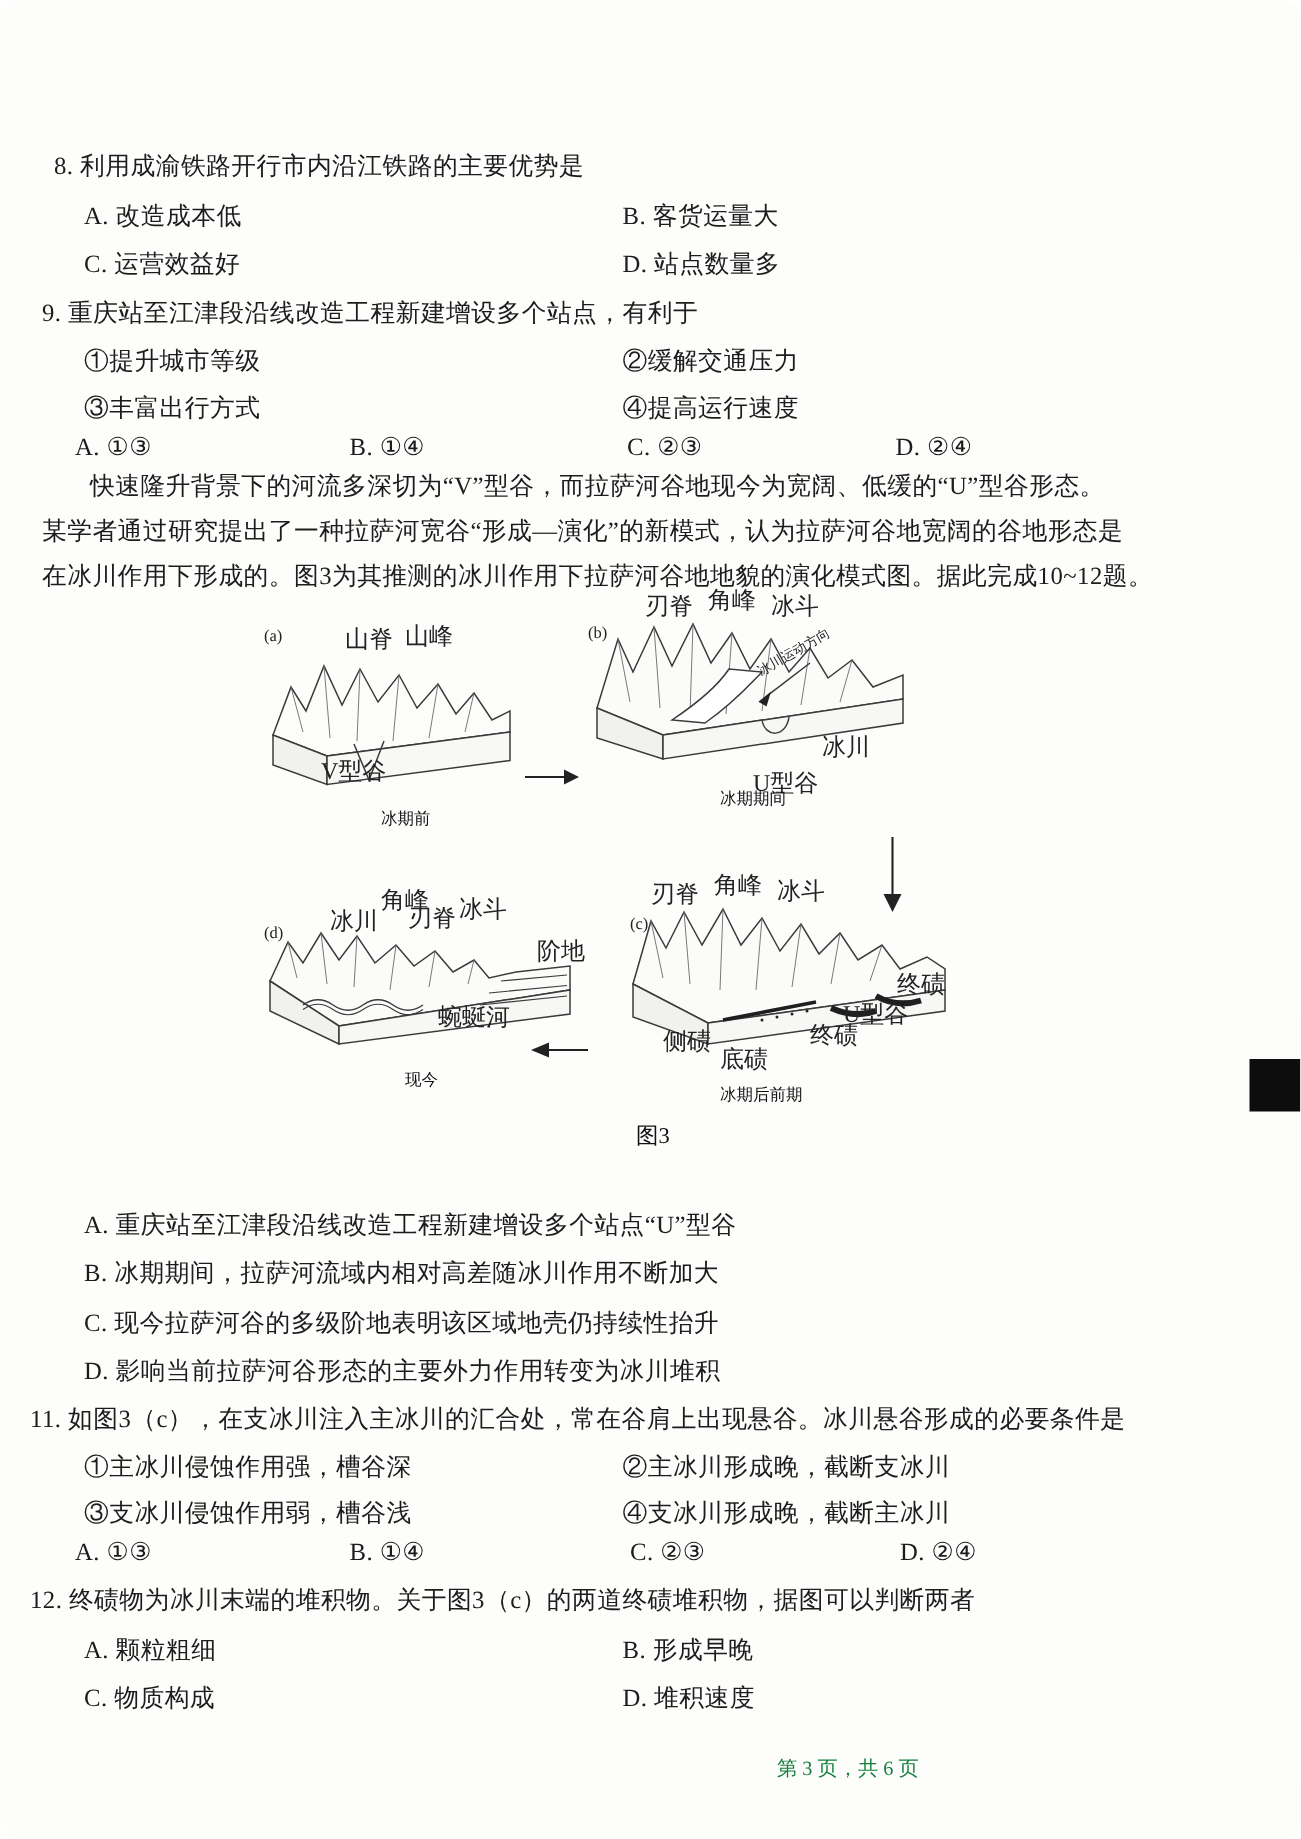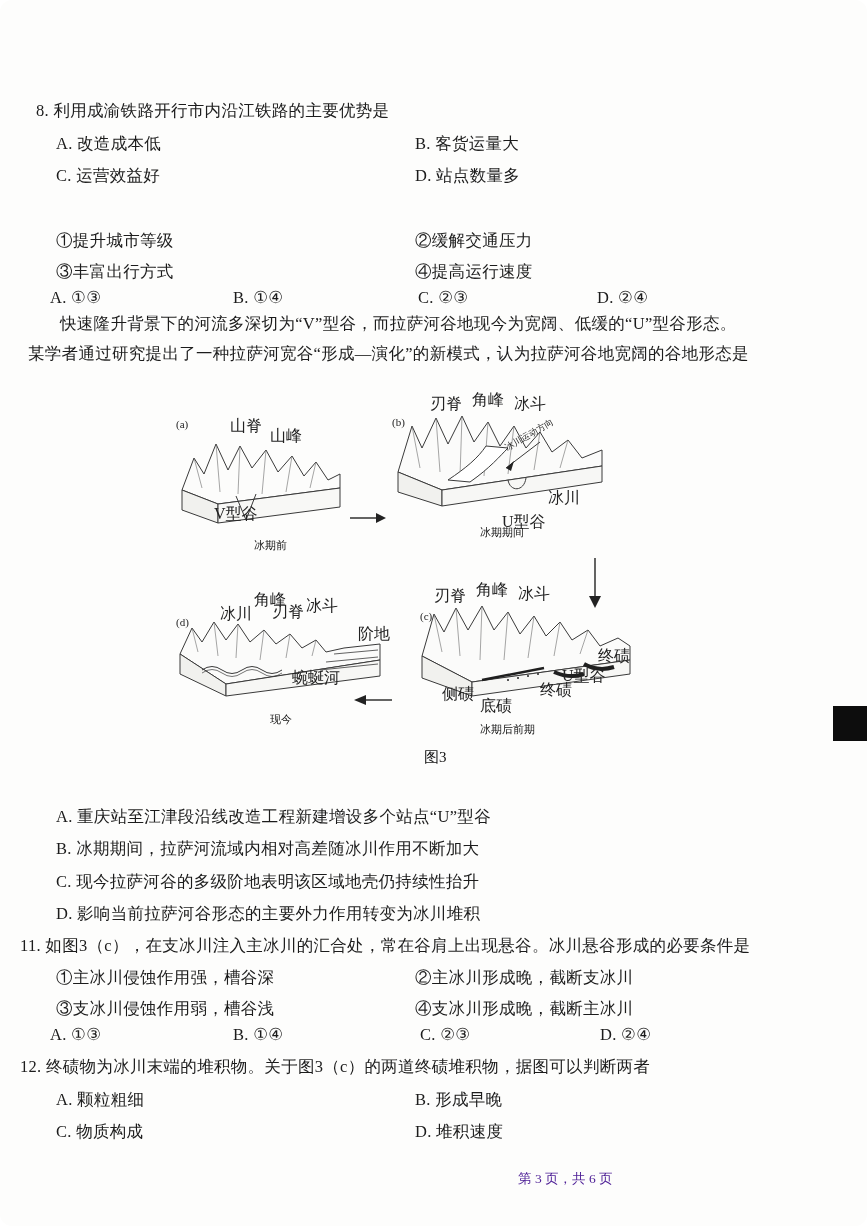--- a/index.html
+++ b/index.html
@@ -6,52 +6,54 @@
   .page{
     position:relative;width:867px;height:1226px;background:#fdfdfc;
     font-family:"Liberation Serif","DejaVu Serif",serif;color:#1c1c1c;overflow:hidden;border-radius:12px;
   }
   .t{position:absolute;font-size:16.5px;white-space:nowrap;letter-spacing:0.3px;}
   .fig-panel{position:absolute;}
   .lbl{position:absolute;font-size:16px;white-space:nowrap;color:#222;}
   .tag{position:absolute;font-size:11px;color:#222;}
   .cap{position:absolute;font-size:11px;white-space:nowrap;color:#111;}
   .fig-caption{position:absolute;font-size:15px;color:#111;}
-  .footer{position:absolute;font-size:13.5px;color:#4c1d95;white-space:nowrap;}
+  .footer{position:absolute;font-size:13.5px;color:#15803d;white-space:nowrap;}
   .black-tab{position:absolute;background:#0d0d0d;}
   .rot{transform:rotate(-30deg);transform-origin:left center;font-size:9px;}
   svg{display:block;}
 </style>
 </head>
 <body>
 
 <div class="page">
 
   <div class="t" style="left:36px;top:100px">8. 利用成渝铁路开行市内沿江铁路的主要优势是</div>
   <div class="t" style="left:56px;top:133px">A. 改造成本低</div>
   <div class="t" style="left:415px;top:133px">B. 客货运量大</div>
   <div class="t" style="left:56px;top:165px">C. 运营效益好</div>
   <div class="t" style="left:415px;top:165px">D. 站点数量多</div>
 
+  <div class="t" style="left:28px;top:198px">9. 重庆站至江津段沿线改造工程新建增设多个站点，有利于</div>
   <div class="t" style="left:56px;top:230px">①提升城市等级</div>
   <div class="t" style="left:415px;top:230px">②缓解交通压力</div>
   <div class="t" style="left:56px;top:261px">③丰富出行方式</div>
   <div class="t" style="left:415px;top:261px">④提高运行速度</div>
   <div class="t" style="left:50px;top:288px">A. ①③</div>
   <div class="t" style="left:233px;top:288px">B. ①④</div>
   <div class="t" style="left:418px;top:288px">C. ②③</div>
   <div class="t" style="left:597px;top:288px">D. ②④</div>
 
   <div class="t" style="left:60px;top:313px">快速隆升背景下的河流多深切为“V”型谷，而拉萨河谷地现今为宽阔、低缓的“U”型谷形态。</div>
   <div class="t" style="left:28px;top:343px">某学者通过研究提出了一种拉萨河宽谷“形成—演化”的新模式，认为拉萨河谷地宽阔的谷地形态是</div>
+  <div class="t" style="left:28px;top:373px">在冰川作用下形成的。图3为其推测的冰川作用下拉萨河谷地地貌的演化模式图。据此完成10~12题。</div>
 
   <div class="fig-panel" style="left:172px;top:410px;width:182px;height:142px">
     <span class="tag" style="left:4px;top:8px">(a)</span>
     <span class="lbl" style="left:58px;top:6px">山脊</span>
-    <span class="lbl" style="left:98px;top:16px">山峰</span>
+    <span class="lbl" style="left:98px;top:4px">山峰</span>
     <svg style="position:absolute;left:2px;top:20px" width="175" height="105" viewBox="0 0 175 105">
       <g stroke="#3a3a3a" stroke-width="1" fill="none">
         <path d="M8,60 L20,28 L30,44 L42,14 L54,40 L66,16 L78,38 L92,20 L104,42 L118,26 L130,46 L142,32 L154,50 L166,44 L166,58 L44,74 Z" fill="#fcfcfb"></path>
         <path d="M8,60 L8,80 L44,93 L44,74 Z" fill="#f1f1ee"></path>
         <path d="M44,74 L44,93 L166,77 L166,58 Z" fill="#f8f8f6"></path>
         <path d="M20,28 L28,58 M42,14 L46,62 M66,16 L64,64 M92,20 L88,64 M118,26 L112,62 M142,32 L136,58" stroke-width="0.6" stroke="#6a6a6a"></path>
         <path d="M62,66 L72,90 L82,64"></path>
       </g>
     </svg>
     <span class="lbl" style="left:42px;top:94px">V型谷</span>

